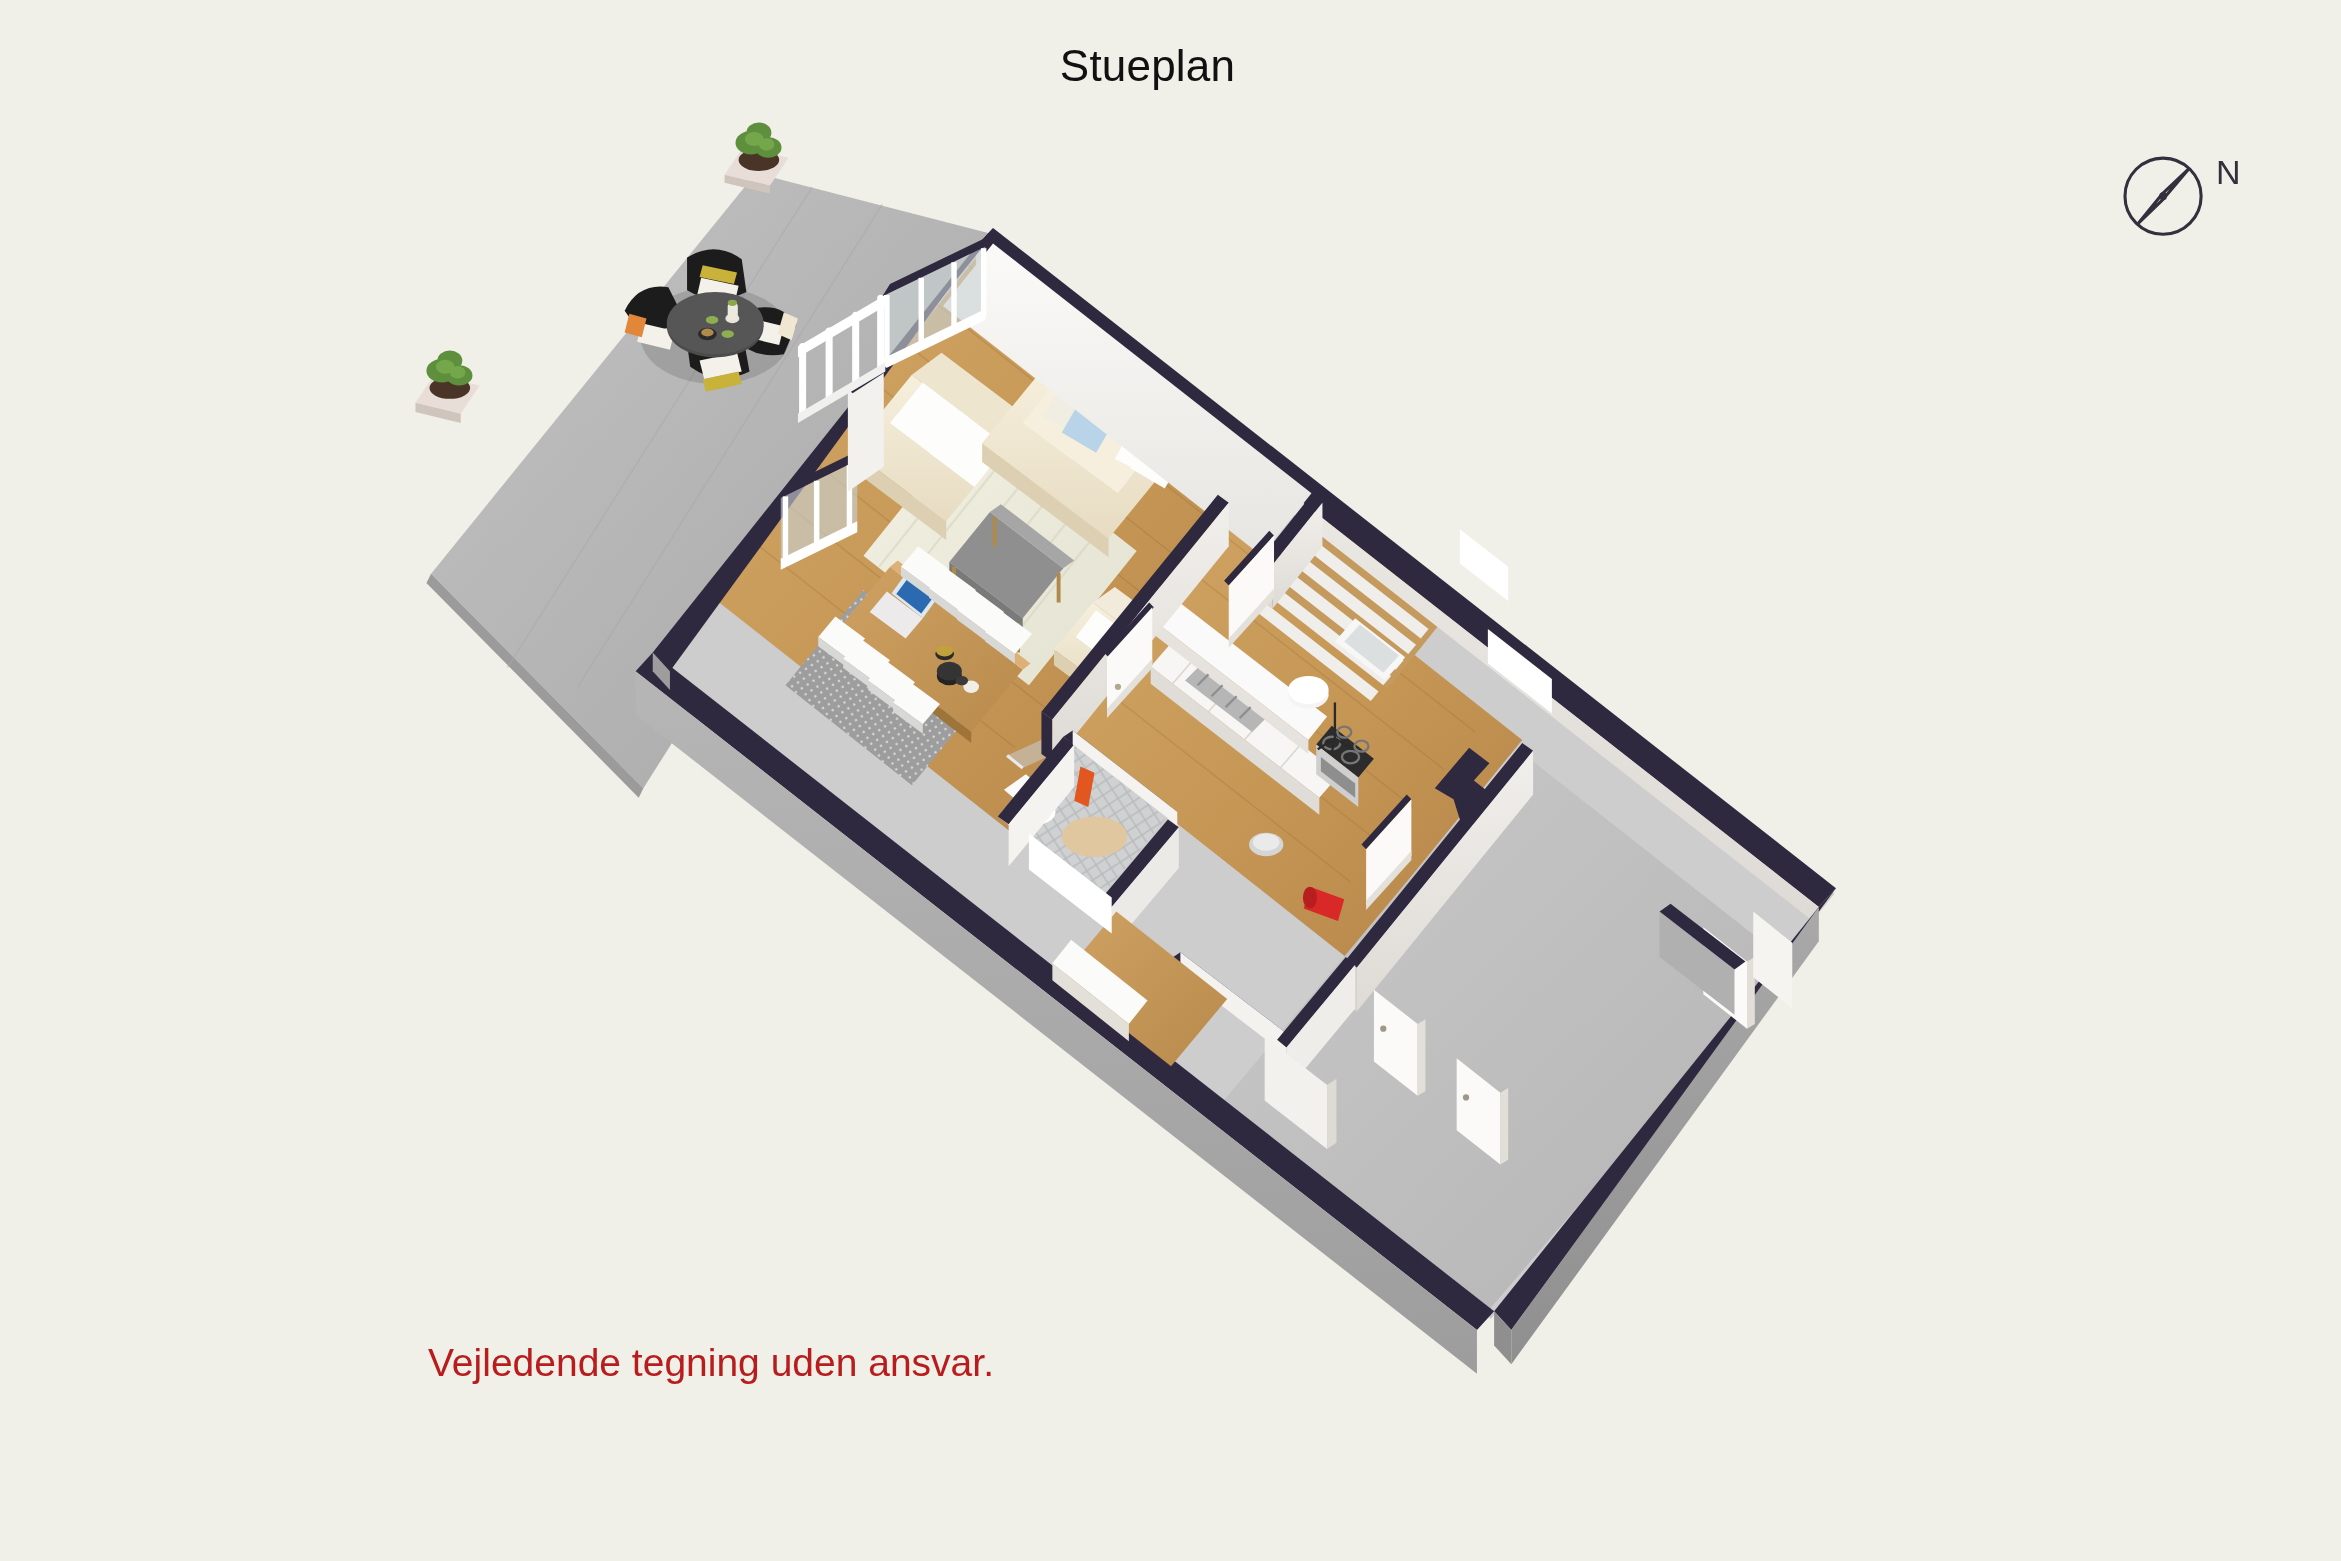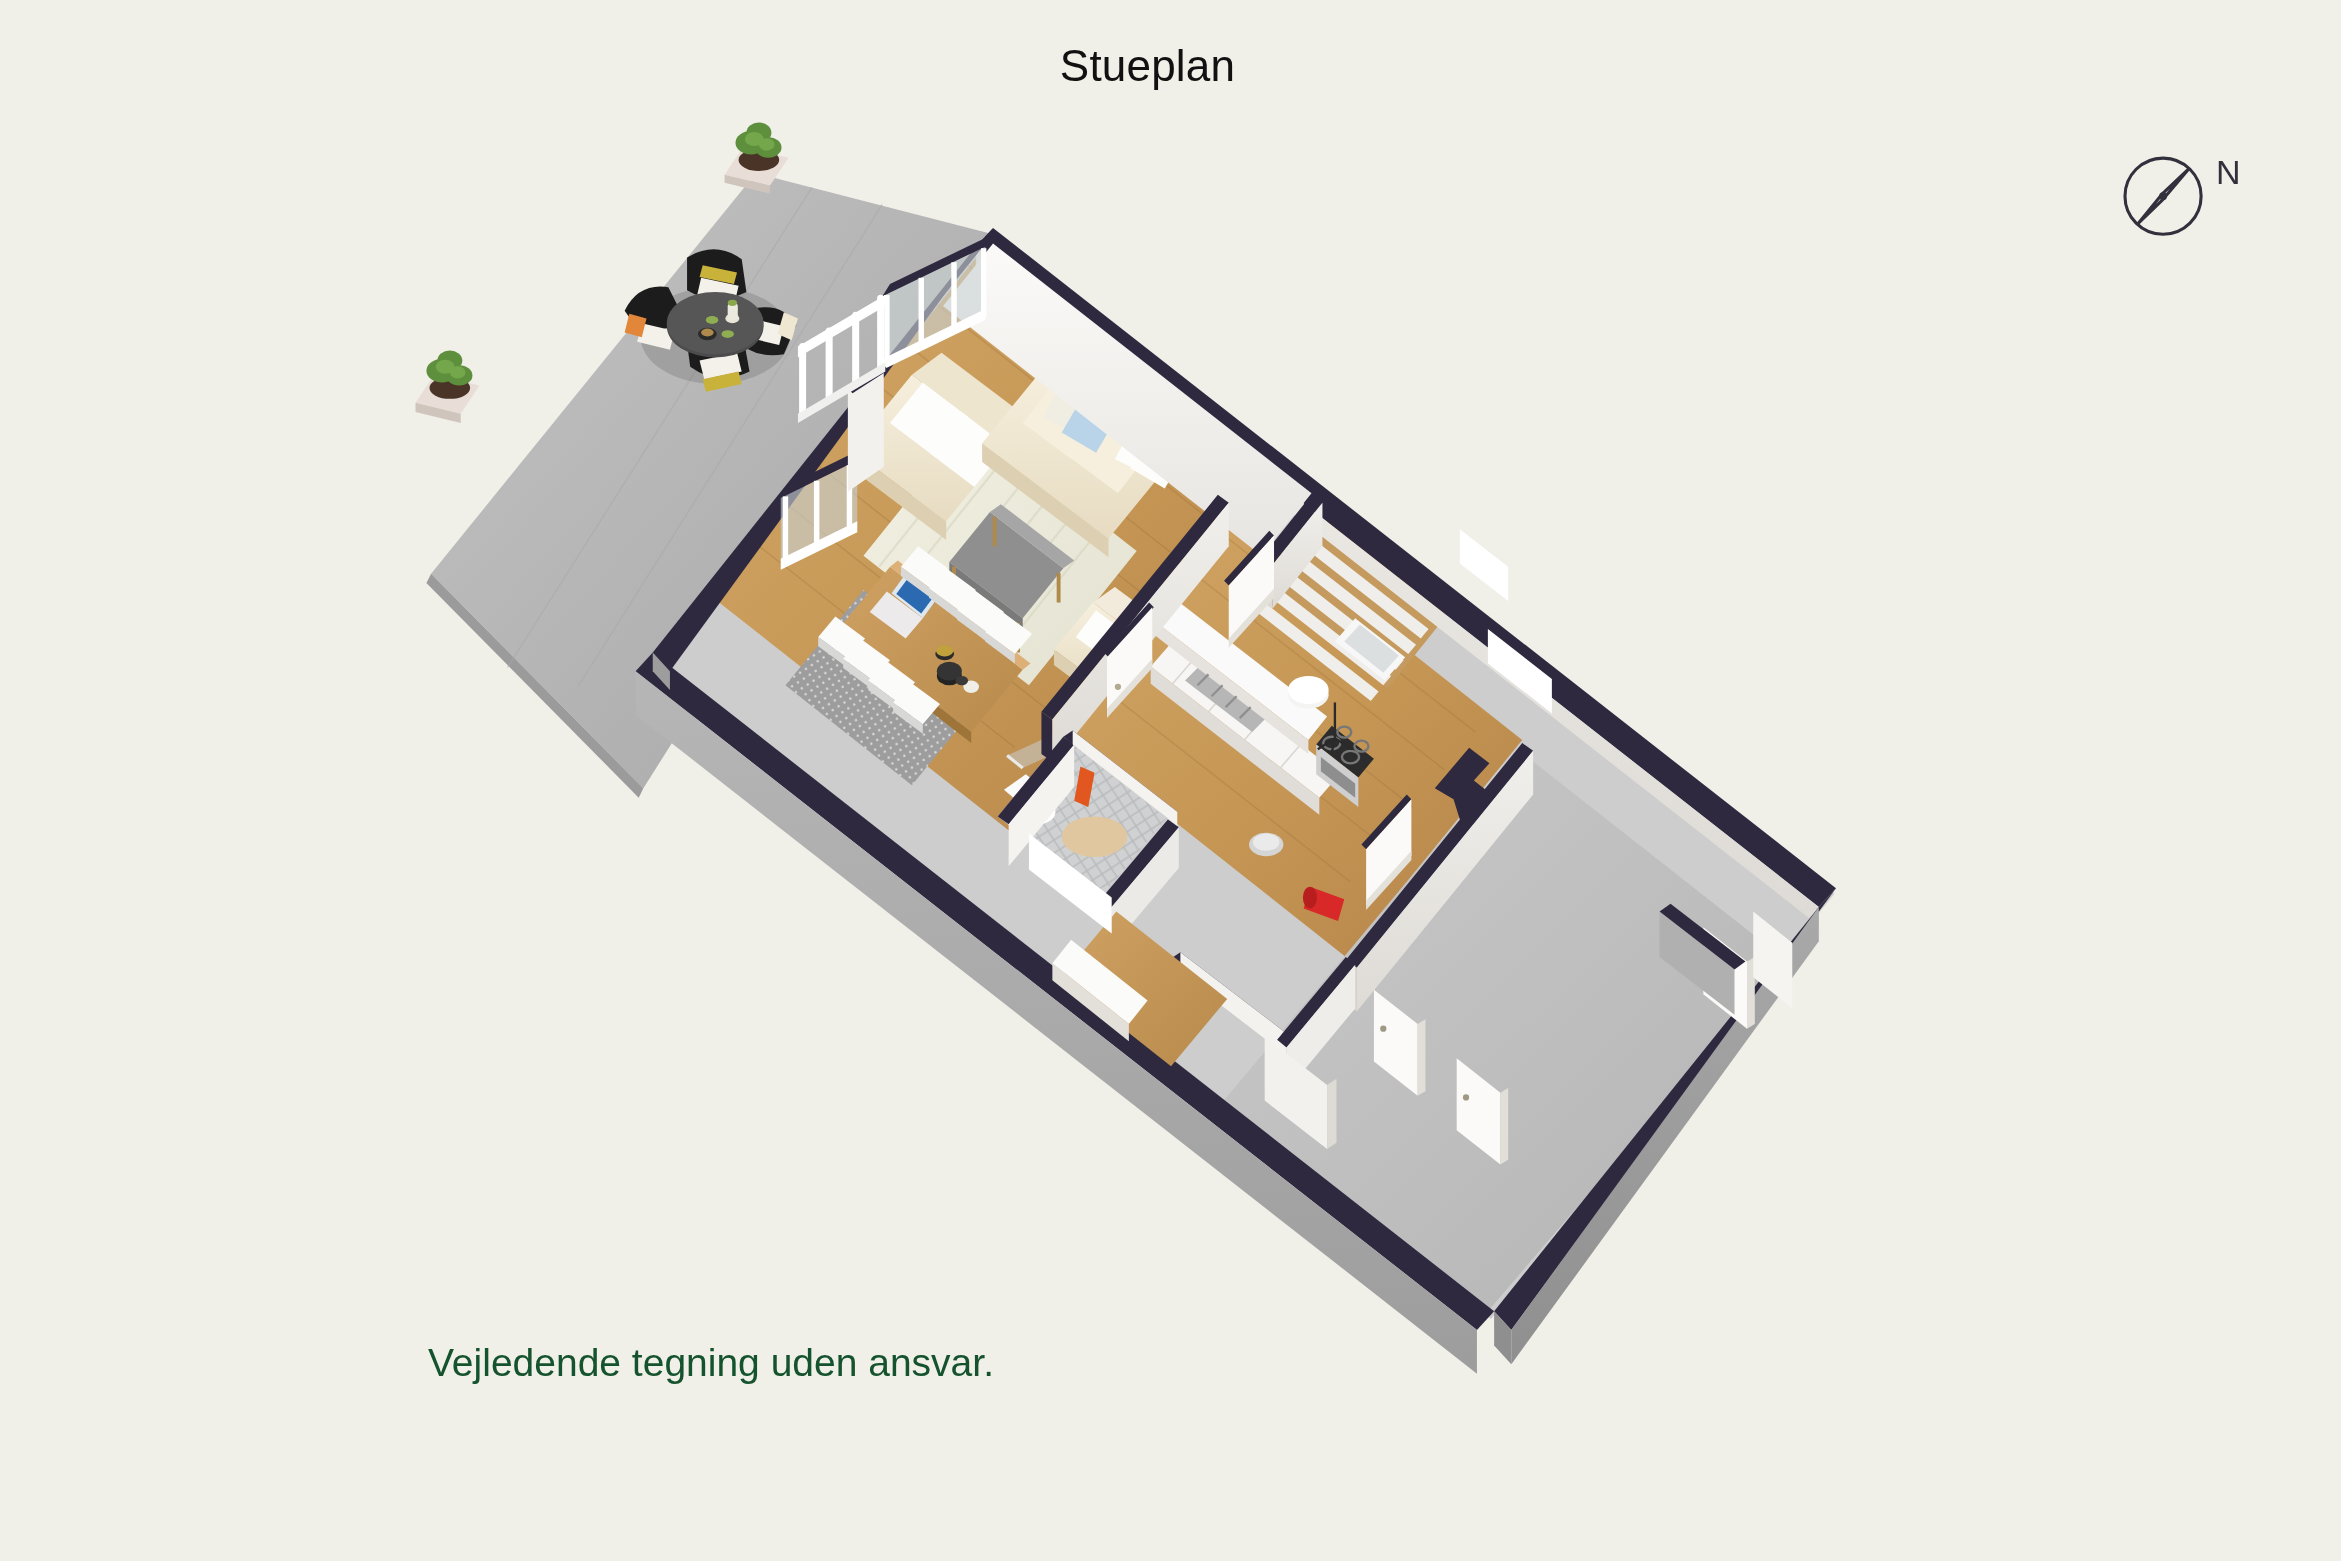--- a/index.html
+++ b/index.html
@@ -31,21 +31,21 @@
     color: #111111;
     letter-spacing: 0.2px;
     font-weight: 400;
     line-height: 1.1;
   }
   #plan-caption {
     position: absolute;
     left: 428px;
     top: 1341px;
     font-size: 39px;
-    color: #14532d;
+    color: #b91c1c;
     font-weight: 400;
     white-space: nowrap;
   }
   #compass {
     position: absolute;
     left: 2122px;
     top: 148px;
     width: 180px;
     height: 94px;
   }

